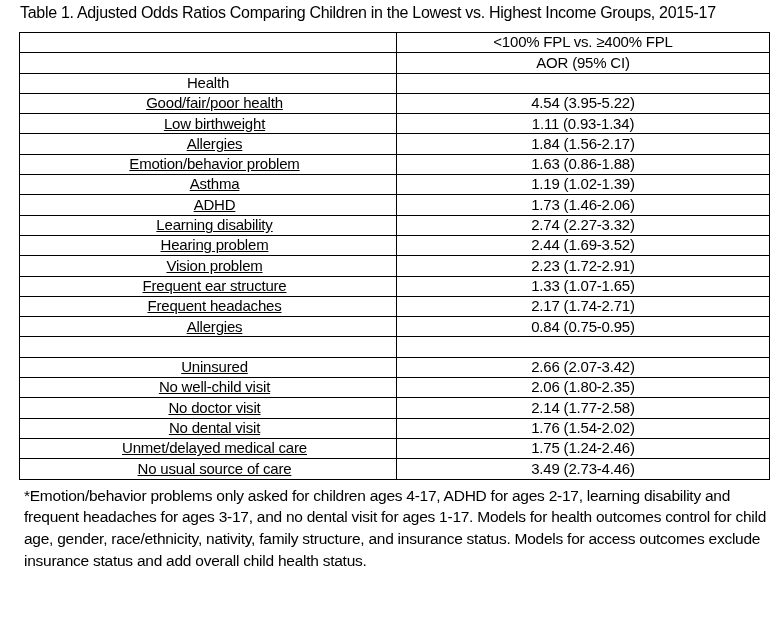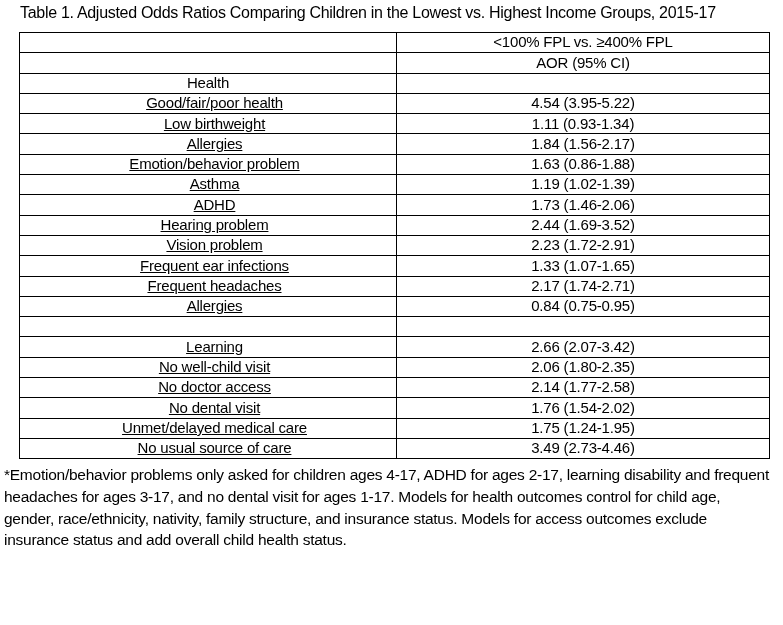--- a/index.html
+++ b/index.html
@@ -35,21 +35,21 @@
     line-height: 1.1;
     letter-spacing: -0.2px;
     overflow: hidden;
     white-space: nowrap;
     vertical-align: middle;
   }
   td.c-label { text-align: center; padding-left: 6px; }
   tr.r-item td.c-label { padding-left: 13px; text-decoration: underline; }
   td.c-value { text-align: center; }
   .footnote {
-    margin: 5px 9px 0 4px;
+    margin: 5px 9px 0 24px;
     font-size: 15.5px;
     letter-spacing: -0.25px;
     line-height: 1.4;
     text-align: left;
   }
 </style>
 </head>
 <body>
 
 <div class="page">
@@ -92,62 +92,66 @@
       </tr>
       <tr class="r-item">
         <td class="c-label">Asthma</td>
         <td class="c-value">1.19 (1.02-1.39)</td>
       </tr>
       <tr class="r-item">
         <td class="c-label">ADHD</td>
         <td class="c-value">1.73 (1.46-2.06)</td>
       </tr>
       <tr class="r-item">
+        <td class="c-label">Learning disability</td>
+        <td class="c-value">2.74 (2.27-3.32)</td>
+      </tr>
+      <tr class="r-item">
         <td class="c-label">Hearing problem</td>
         <td class="c-value">2.44 (1.69-3.52)</td>
       </tr>
       <tr class="r-item">
         <td class="c-label">Vision problem</td>
         <td class="c-value">2.23 (1.72-2.91)</td>
       </tr>
       <tr class="r-item">
-        <td class="c-label">Frequent ear infections</td>
+        <td class="c-label">Frequent ear structure</td>
         <td class="c-value">1.33 (1.07-1.65)</td>
       </tr>
       <tr class="r-item">
         <td class="c-label">Frequent headaches</td>
         <td class="c-value">2.17 (1.74-2.71)</td>
       </tr>
       <tr class="r-item">
         <td class="c-label">Allergies</td>
         <td class="c-value">0.84 (0.75-0.95)</td>
       </tr>
       <tr class="r-spacer">
         <td class="c-label"></td>
         <td class="c-value"></td>
       </tr>
       <tr class="r-item">
-        <td class="c-label">Learning</td>
+        <td class="c-label">Uninsured</td>
         <td class="c-value">2.66 (2.07-3.42)</td>
       </tr>
       <tr class="r-item">
         <td class="c-label">No well-child visit</td>
         <td class="c-value">2.06 (1.80-2.35)</td>
       </tr>
       <tr class="r-item">
-        <td class="c-label">No doctor access</td>
+        <td class="c-label">No doctor visit</td>
         <td class="c-value">2.14 (1.77-2.58)</td>
       </tr>
       <tr class="r-item">
         <td class="c-label">No dental visit</td>
         <td class="c-value">1.76 (1.54-2.02)</td>
       </tr>
       <tr class="r-item">
         <td class="c-label">Unmet/delayed medical care</td>
-        <td class="c-value">1.75 (1.24-1.95)</td>
+        <td class="c-value">1.75 (1.24-2.46)</td>
       </tr>
       <tr class="r-item">
         <td class="c-label">No usual source of care</td>
         <td class="c-value">3.49 (2.73-4.46)</td>
       </tr>
     </tbody>
   </table>
 
   <div class="footnote">*Emotion/behavior problems only asked for children ages 4-17, ADHD for ages 2-17, learning disability and frequent headaches for ages 3-17, and no dental visit for ages 1-17. Models for health outcomes control for child age, gender, race/ethnicity, nativity, family structure, and insurance status.  Models for access outcomes exclude insurance status and add overall child health status.</div>
 

